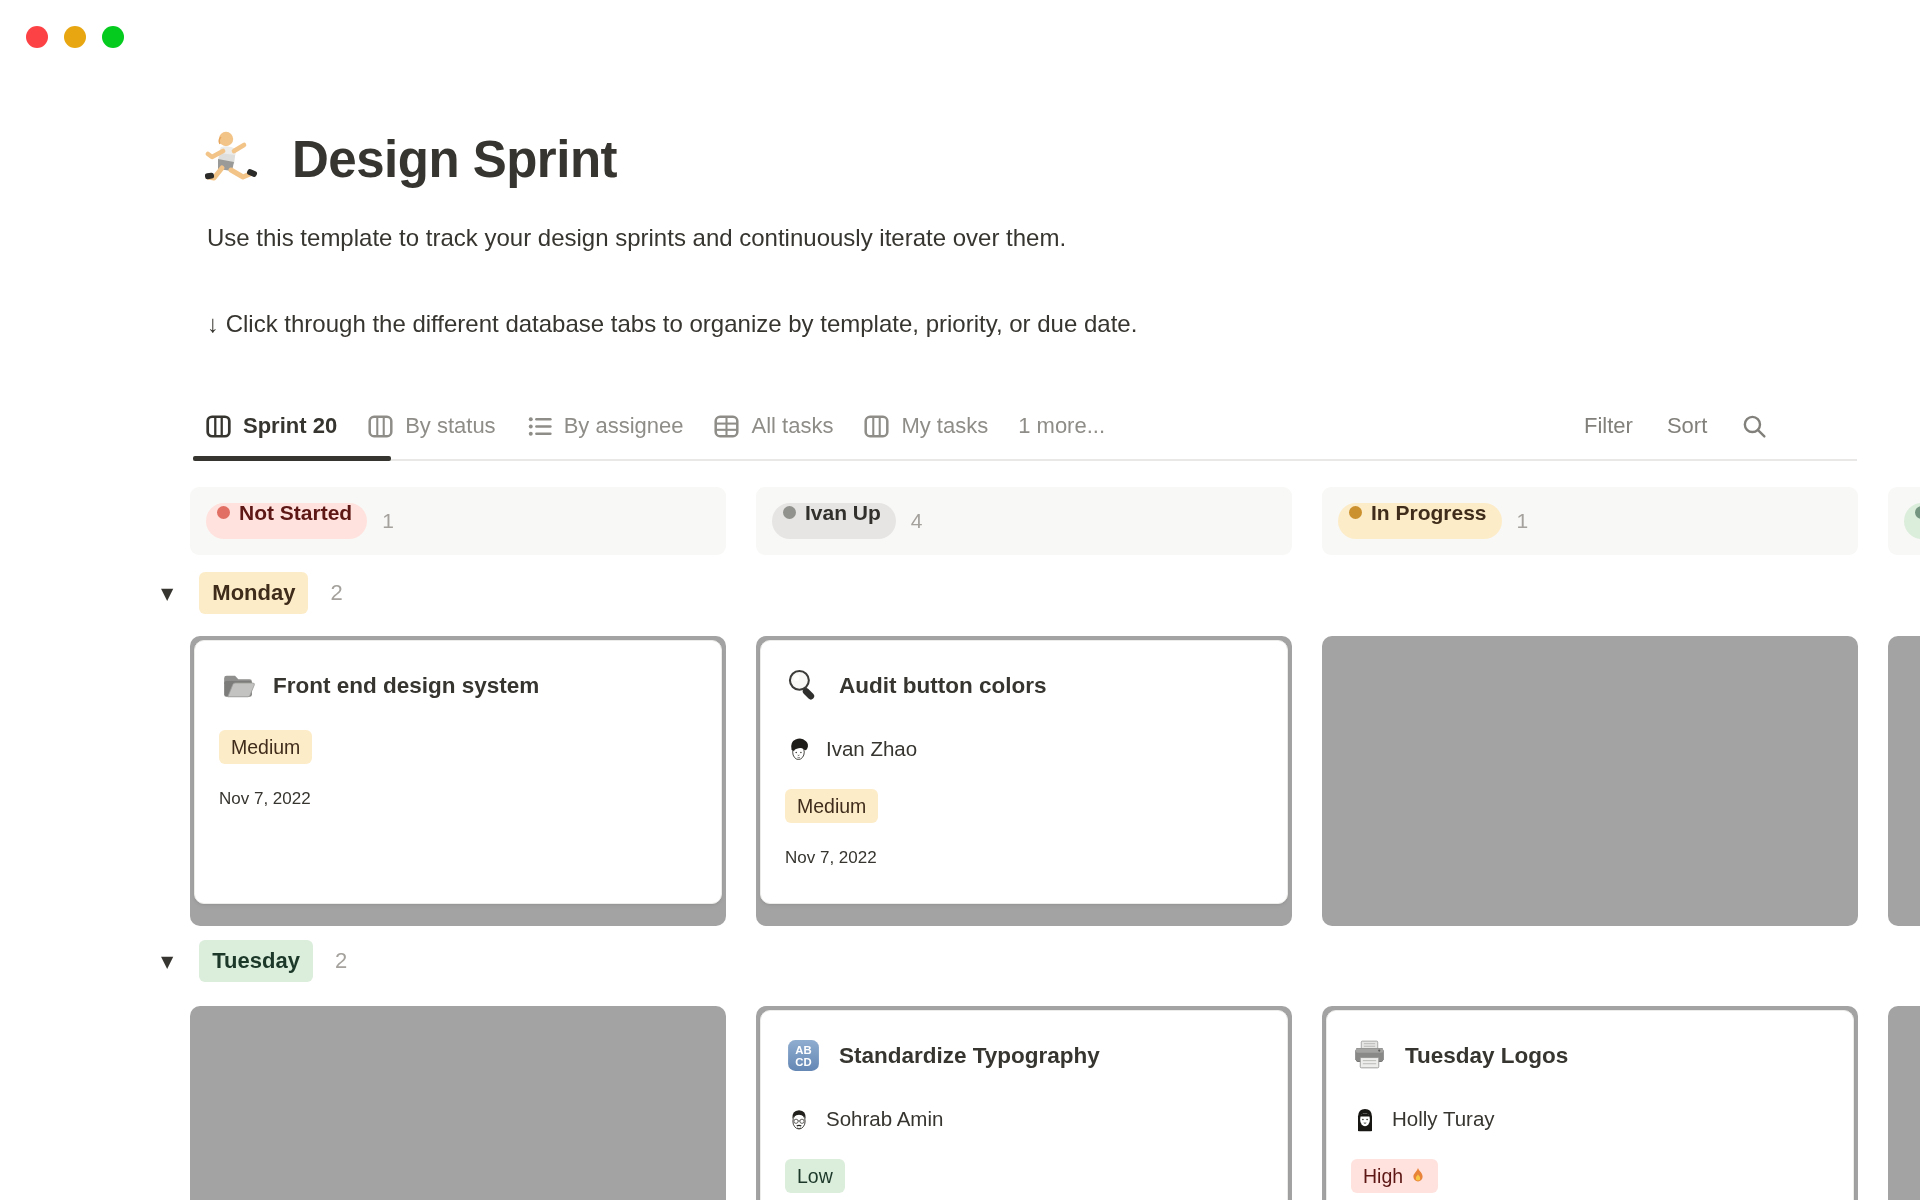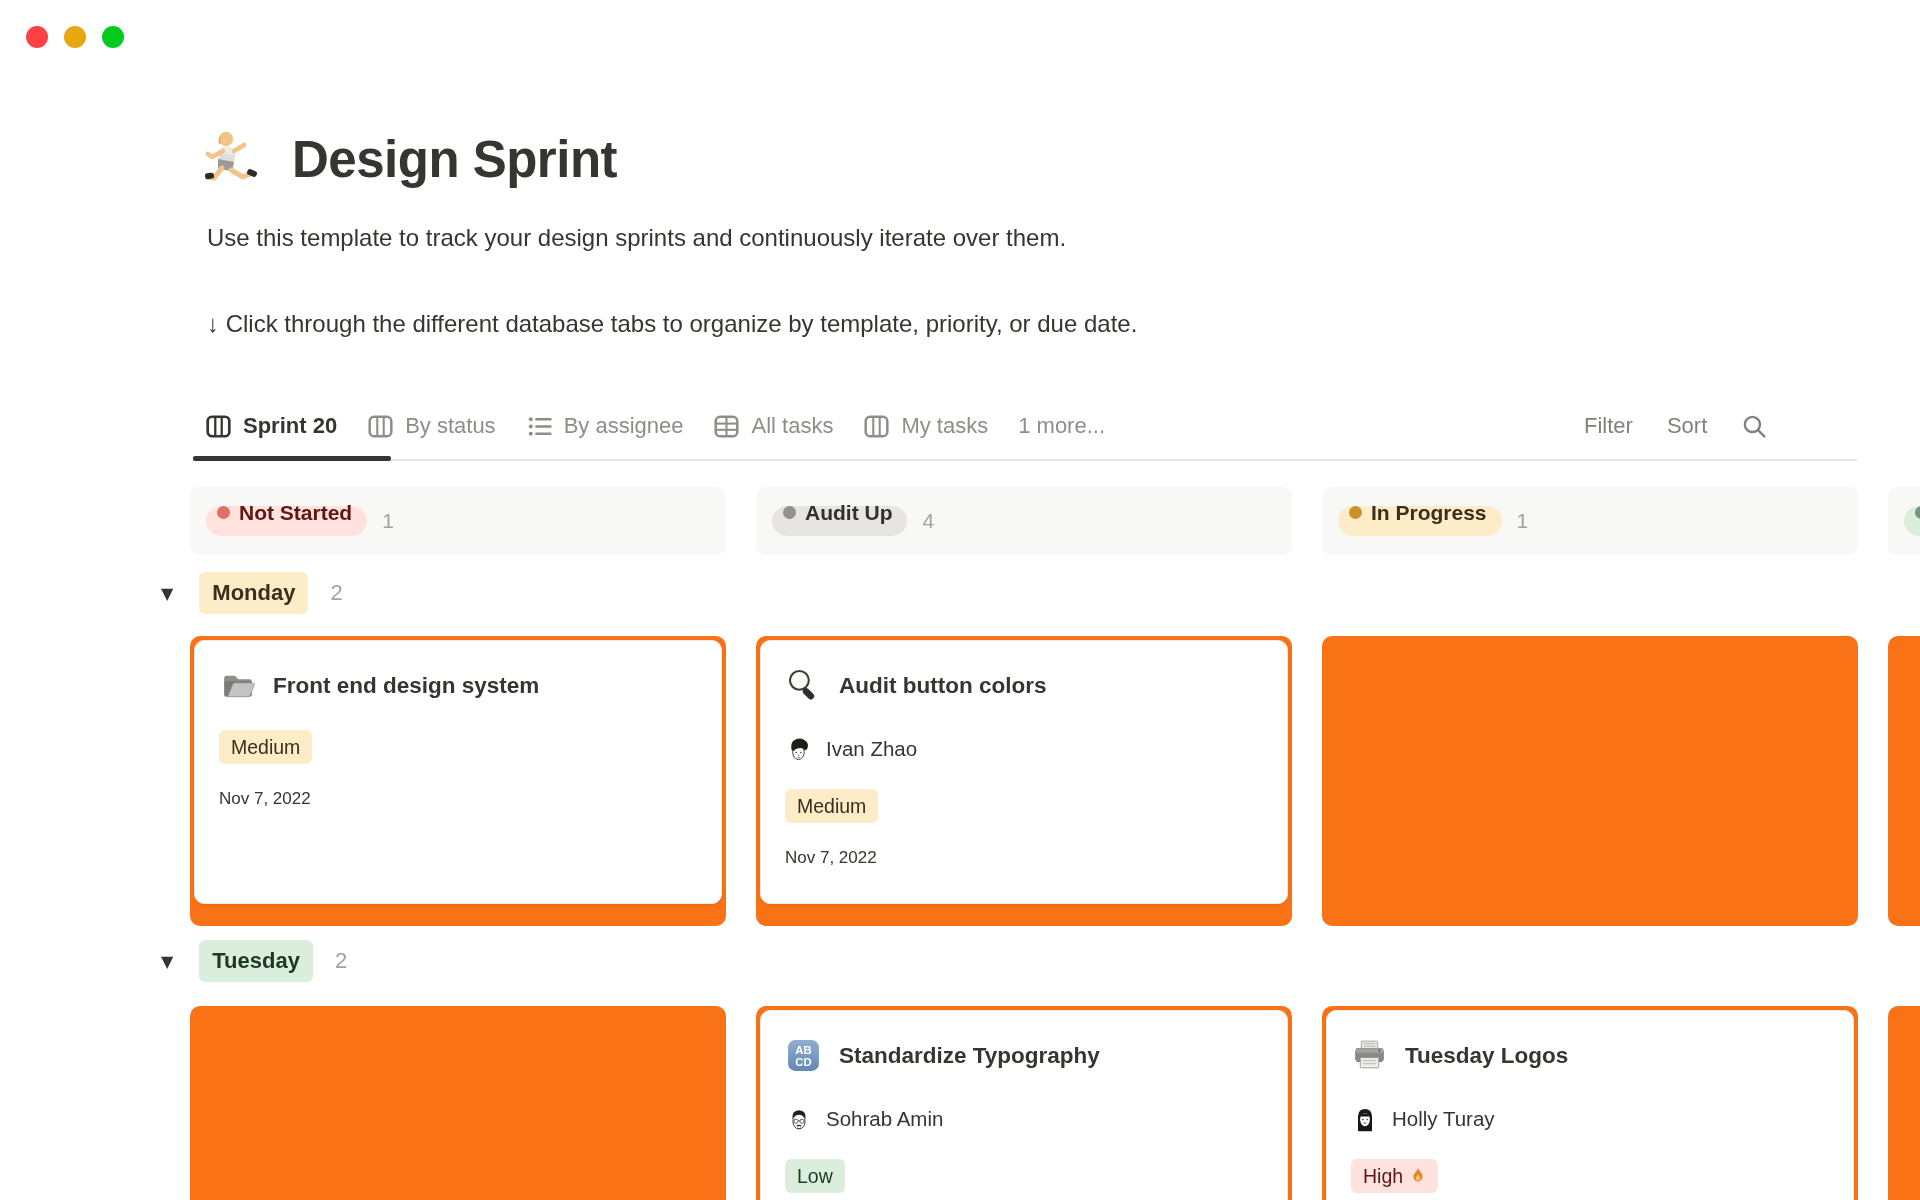--- a/index.html
+++ b/index.html
@@ -30,39 +30,39 @@
   .tab-more { font-size:22px; color:#8f8d88; }
   .actions { position:absolute; left:1584px; top:400px; height:52px; display:flex; align-items:center; gap:34px; }
   .action-btn { font-size:22px; color:#82807b; cursor:pointer; }
   .search-btn svg { width:27px; height:27px; color:#82807b; display:block; }
   .tab-divider { position:absolute; left:193px; top:459px; width:1664px; height:2px; background:#e9e8e6; }
   .tab-underline { position:absolute; left:193px; top:456px; width:198px; height:5px; background:#37352f; border-radius:2px; z-index:2; }
 
   
   .col-header { position:absolute; top:487px; width:536px; height:68px; background:#f8f8f6; border-radius:9px; display:flex; align-items:center; padding:0 16px; }
   .c0 { left:190px; } .c1 { left:756px; } .c2 { left:1322px; } .c3 { left:1888px; }
-  .status-pill { display:inline-flex; align-items:center; gap:9px; height:30px; padding:0 15px 17px 11px; border-radius:18px; font-size:21px; font-weight:600; cursor:pointer; white-space:nowrap; }
+  .status-pill { display:inline-flex; align-items:center; gap:9px; height:36px; padding:0 15px 17px 11px; border-radius:18px; font-size:21px; font-weight:600; cursor:pointer; white-space:nowrap; }
   .dot { width:13px; height:13px; border-radius:50%; flex:0 0 auto; }
   .pill-red   { background:#ffe2dd; color:#5d1715; } .pill-red .dot   { background:#e16f64; }
   .pill-grey  { background:#e6e5e3; color:#32302c; } .pill-grey .dot  { background:#91918e; }
   .pill-yellow{ background:#fdecc8; color:#402c1b; } .pill-yellow .dot{ background:#cb912f; }
   .pill-green { background:#dbeddb; color:#1c3829; } .pill-green .dot { background:#749681; }
   .col-count { margin-left:15px; font-size:21px; color:#a5a29d; }
 
   
   .group-header { position:absolute; left:161px; display:flex; align-items:center; }
   .gh-monday { top:572px; } .gh-tuesday { top:940px; }
   .tri { font-size:16px; color:#37352f; margin-right:26px; cursor:pointer; font-family:"DejaVu Sans",sans-serif; }
   .group-badge { height:42px; display:inline-flex; align-items:center; padding:0 13px; border-radius:6px; font-size:22px; font-weight:700; cursor:pointer; }
   .badge-yellow { background:#fdecc8; color:#402c1b; }
   .badge-green  { background:#dbeddb; color:#1c3829; }
   .group-count { margin-left:22px; font-size:22px; color:#a5a29d; }
 
   
-  .cell { position:absolute; width:536px; background:#f97316; border-radius:10px; }
+  .cell { position:absolute; width:536px; background:#a3a3a3; border-radius:10px; }
   .row1 { top:636px; height:290px; }
   .row2 { top:1006px; height:420px; }
   .card { margin:4px; width:528px; background:#ffffff; border:1px solid #ececea; border-radius:10px;
           box-shadow:0 1px 2px rgba(15,15,15,.05), 0 2px 4px rgba(15,15,15,.04);
           padding:26px 24px; cursor:pointer; }
   .row1 .card { height:264px; }
   .row2 .card { height:410px; }
   .card-title-row { display:flex; align-items:center; gap:17px; }
   .card-icon { width:37px; height:37px; flex:0 0 auto; }
   .card-icon svg { width:37px; height:37px; display:block; }
@@ -173,21 +173,21 @@
 <div class="col-header c0">
   <span class="status-pill pill-red">
     <span class="dot"></span>
     <span>Not Started</span>
   </span>
   <span class="col-count">1</span>
 </div>
 <div class="col-header c1">
   <span class="status-pill pill-grey">
     <span class="dot"></span>
-    <span>Audit Up</span>
+    <span>Ivan Up</span>
   </span>
   <span class="col-count">4</span>
 </div>
 <div class="col-header c2">
   <span class="status-pill pill-yellow">
     <span class="dot"></span>
     <span>In Progress</span>
   </span>
   <span class="col-count">1</span>
 </div>

